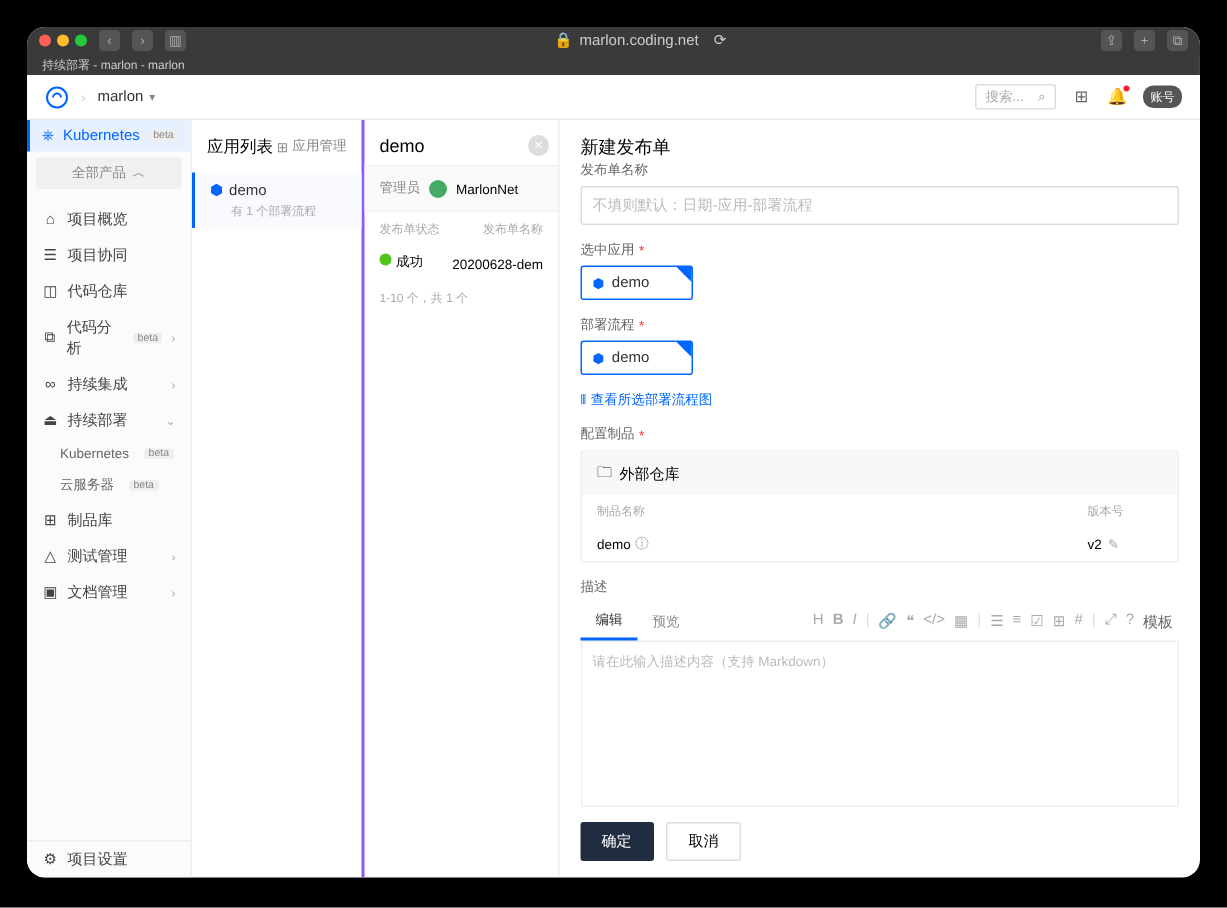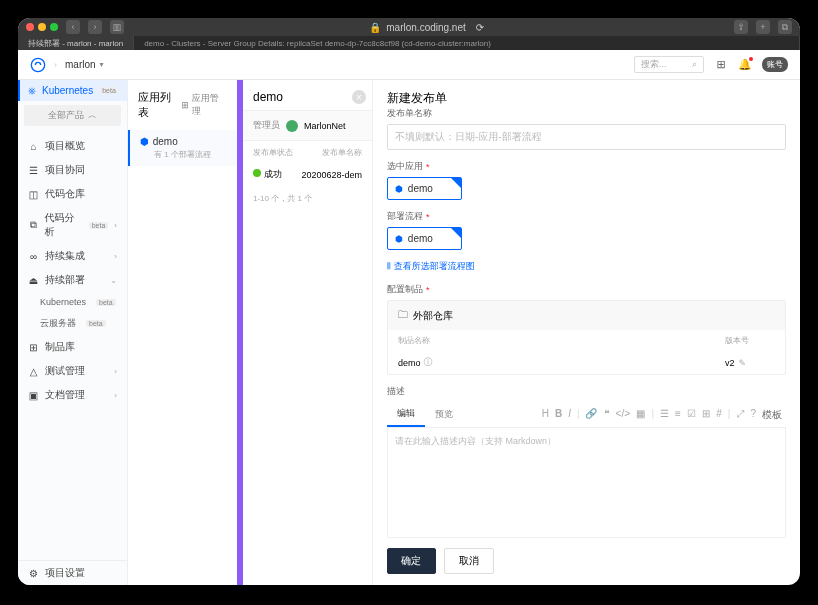--- a/index.html
+++ b/index.html
@@ -12,52 +12,52 @@
 .tb-btn { width: 14px; height: 14px; background: #555; border-radius: 3px; margin-left: 4px; display: flex; align-items: center; justify-content: center; color: #aaa; font-size: 9px; }
 .url-bar { flex: 1; display: flex; align-items: center; justify-content: center; color: #ccc; font-size: 10px; gap: 4px; }
 .tab-strip { background: #2a2a2a; height: 14px; display: flex; font-size: 8px; color: #999; }
 .browser-tab { padding: 1px 10px; border-right: 1px solid #444; display: flex; align-items: center; white-space: nowrap; overflow: hidden; }
 .browser-tab.active { background: #3a3a3a; color: #ccc; }
 .browser-tab:last-child { flex: 1; }
 .app-header { height: 30px; border-bottom: 1px solid #e8e8e8; display: flex; align-items: center; padding: 0 12px; gap: 8px; }
 .logo { width: 16px; height: 16px; }
 .breadcrumb { font-size: 10px; color: #333; display: flex; align-items: center; gap: 4px; }
 .header-right { margin-left: auto; display: flex; align-items: center; gap: 10px; }
-.search-box { border: 1px solid #ddd; border-radius: 2px; padding: 1px 6px; font-size: 9px; color: #aaa; width: 70px; display: flex; align-items: center; justify-content: space-between; }
+.search-box { border: 1px solid #ddd; border-radius: 2px; padding: 1px 6px; font-size: 9px; color: #aaa; width: 54px; display: flex; align-items: center; justify-content: space-between; }
 .hdr-icon { width: 14px; height: 14px; color: #666; display: flex; align-items: center; justify-content: center; font-size: 11px; position: relative; }
 .hdr-icon .dot { position: absolute; top: -1px; right: -1px; width: 4px; height: 4px; background: #f5222d; border-radius: 50%; }
 .avatar-badge { background: #555; color: #fff; font-size: 8px; padding: 2px 5px; border-radius: 7px; }
 .main { flex: 1; display: flex; overflow: hidden; }
 .sidebar { width: 110px; border-right: 1px solid #eee; background: #fafbfc; font-size: 10px; overflow-y: auto; position: relative; }
 .sidebar-section { padding: 4px 0; }
 .sb-item { padding: 5px 10px; display: flex; align-items: center; gap: 6px; color: #444; cursor: pointer; }
 .sb-item.active { background: #e6f0ff; color: #0066ff; border-left: 2px solid #0066ff; padding-left: 8px; }
 .sb-item.indent { padding-left: 22px; font-size: 9px; color: #666; }
 .sb-icon { width: 11px; height: 11px; display: inline-flex; align-items: center; justify-content: center; font-size: 10px; }
 .sb-badge { background: #eee; color: #888; font-size: 7px; padding: 0 3px; border-radius: 2px; margin-left: auto; }
 .sb-chev { margin-left: auto; color: #aaa; font-size: 8px; }
 .sb-dropdown { padding: 4px 8px; margin: 4px 6px; background: #f0f0f0; border-radius: 2px; color: #888; font-size: 9px; display: flex; align-items: center; justify-content: center; gap: 4px; }
 .sb-footer { position: absolute; bottom: 0; width: 100%; border-top: 1px solid #eee; }
-.col2 { width: 115px; border-right: 6px solid #8b5cf6; font-size: 10px; }
+.col2 { width: 115px; border-right: 2px solid #8b5cf6; font-size: 10px; }
 .col2-hdr { padding: 10px; display: flex; align-items: center; justify-content: space-between; font-size: 11px; font-weight: 500; }
 .col2-link { color: #888; font-size: 9px; display: flex; align-items: center; gap: 3px; }
 .app-item { padding: 6px 10px; border-left: 2px solid #0066ff; background: #f8fafd; }
 .app-name { color: #333; font-size: 10px; display: flex; align-items: center; gap: 4px; }
 .app-sub { color: #aaa; font-size: 8px; margin-top: 2px; padding-left: 14px; }
 .col3 { width: 130px; border-right: 1px solid #eee; font-size: 10px; position: relative; }
 .col3-title { padding: 10px 10px 6px; font-size: 12px; font-weight: 500; }
 .admin-row { padding: 8px 10px; display: flex; align-items: center; gap: 6px; background: #fafafa; border-top: 1px solid #f0f0f0; border-bottom: 1px solid #f0f0f0; }
 .admin-label { color: #888; font-size: 9px; }
 .admin-avatar { width: 12px; height: 12px; border-radius: 50%; background: #4a6; }
 .admin-name { font-size: 9px; }
 .section-title { padding: 10px 10px 4px; font-size: 11px; font-weight: 500; }
 .filter-row { padding: 4px 10px; display: flex; gap: 12px; font-size: 9px; color: #666; }
 .filter-row span.val { color: #333; }
 .table-hdr { padding: 6px 10px; display: flex; justify-content: space-between; font-size: 8px; color: #aaa; }
-.table-row { padding: 4px 10px; display: flex; justify-content: space-between; font-size: 9px; align-items: center; }
+.table-row { padding: 4px 10px; display: flex; justify-content: space-between; font-size: 9px; align-items: flex-end; }
 .status-dot { width: 8px; height: 8px; border-radius: 50%; background: #52c41a; display: inline-block; margin-right: 3px; }
 .paging { padding: 8px 10px; font-size: 8px; color: #aaa; }
 .close-btn { position: absolute; top: 10px; right: 6px; width: 14px; height: 14px; border-radius: 50%; background: #ddd; color: #fff; display: flex; align-items: center; justify-content: center; font-size: 10px; cursor: pointer; }
 .panel { flex: 1; padding: 10px 14px; overflow-y: auto; font-size: 10px; }
 .panel-title { font-size: 12px; font-weight: 500; margin-bottom: 0; }
 .field-label { font-size: 9px; color: #666; margin-bottom: 4px; display: flex; align-items: center; gap: 3px; }
 .req { color: #f5222d; }
 .field-input { width: 100%; border: 1px solid #ddd; border-radius: 2px; padding: 5px 7px; font-size: 10px; color: #333; margin-bottom: 10px; }
 .field-input.placeholder { color: #bbb; }
 .field-input.active { border-color: #0066ff; display: flex; align-items: center; gap: 5px; width: 75px; position: relative; }
@@ -101,21 +101,20 @@
     <span>marlon.coding.net</span>
     <span style="margin-left:6px">⟳</span>
   </div>
   <div class="tb-btn">⇪</div>
   <div class="tb-btn">+</div>
   <div class="tb-btn">⧉</div>
 </div>
 
 <div class="tab-strip">
   <div class="browser-tab active">持续部署 - marlon - marlon</div>
-  <div class="browser-tab">demo - Clusters - Server Group Details: replicaSet demo-dp-7cc8c8cf98 (cd-demo-cluster:marlon)</div>
 </div>
 
 <div class="app-header">
   <svg class="logo" viewBox="0 0 24 24">
           <circle cx="12" cy="12" r="10" fill="none" stroke="#0066ff" stroke-width="2"></circle>
           <path d="M8 12a4 4 0 0 1 8 0" fill="none" stroke="#0066ff" stroke-width="2"></path>
         </svg>
   <span style="color:#ccc;font-size:9px">›</span>
   <div class="breadcrumb">
     <span>marlon</span>

